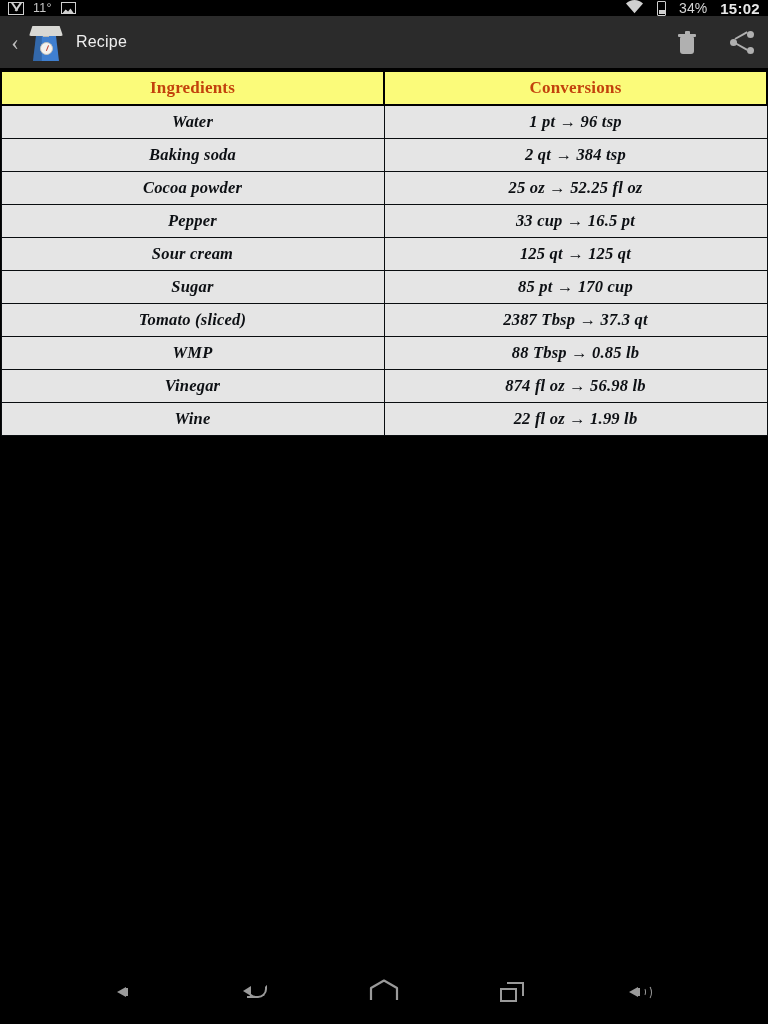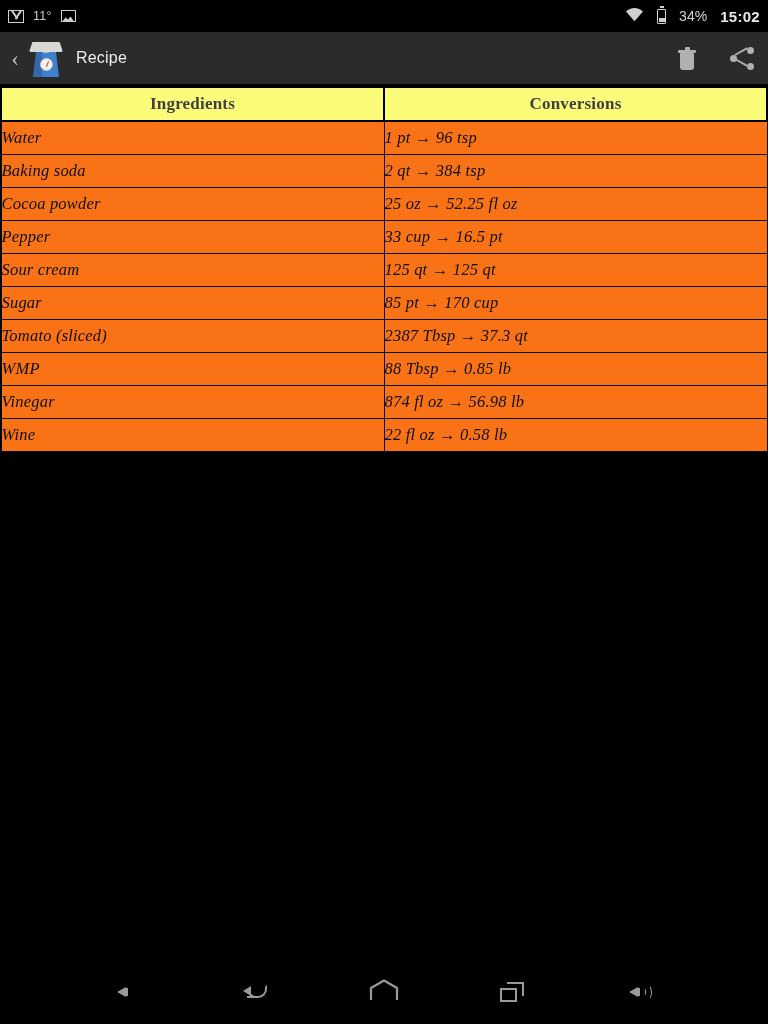--- a/index.html
+++ b/index.html
@@ -7,21 +7,21 @@
     width:768px; height:1024px;
     background:#000;
     font-family:"Liberation Sans", sans-serif;
     overflow:hidden;
   }
   #screen { position:relative; width:768px; height:1024px; background:#000; }
 
   
   .statusbar{
     height:16px; background:#000; display:flex; align-items:center;
-    padding:16px 8px; color:#c9c9c9; font-size:13.5px;
+    padding:0 8px; color:#c9c9c9; font-size:13.5px;
   }
   .sb-left{ display:flex; align-items:center; gap:9px; }
   .sb-right{ margin-left:auto; display:flex; align-items:center; gap:13px; }
   .sb-temp{ font-size:12.5px; color:#c9c9c9; letter-spacing:.2px; }
   .sb-batt-text{ font-size:14px; color:#d5d5d5; }
   .sb-clock{ font-size:15px; color:#e8e8e8; letter-spacing:.3px;font-weight:bold; }
   .gmail-ico{ width:16px; height:13px; border:1.6px solid #cfcfcf; position:relative; }
   .gmail-ico:before, .gmail-ico:after{
     content:""; position:absolute; top:0px; width:1.6px; height:10px; background:#cfcfcf;
   }
@@ -91,26 +91,26 @@
 
   
   .table-wrap{ background:#000; padding-top:2px; }
   table.recipe{
     width:100%; border-collapse:collapse; table-layout:fixed;
     font-family:"Liberation Serif", serif;
   }
   table.recipe col.c1{ width:50%; }
   table.recipe col.c2{ width:50%; }
   table.recipe th{
-    background:#fbfb7a; color:#404040; font-weight:bold; font-size:17px;
+    background:#fbfb7a; color:#c2410c; font-weight:bold; font-size:17px;
     height:34px; text-align:center; border:2px solid #000; letter-spacing:.2px;
   }
   table.recipe td{
-    background:#f97316; color:#0d1014; font-style:italic; font-size:16.5px;
-    height:33px; text-align:left; border:1.6px solid #0a0d10; letter-spacing:.2px;
+    background:#e5e5e5; color:#0d1014; font-style:italic; font-size:16.5px;
+    height:33px; text-align:center; border:1.6px solid #0a0d10; letter-spacing:.2px;font-weight:bold;
   }
 
   
   .navbar{
     position:absolute; left:0; bottom:0; width:768px; height:64px;
     background:#000; display:flex; align-items:center; justify-content:center; gap:0;
   }
   .nav-btn{ width:128px; height:64px; display:flex; align-items:center; justify-content:center; cursor:pointer; }
   .vol-ico{ position:relative; width:22px; height:20px; }
   .vol-ico .spk{
@@ -235,21 +235,21 @@
           <tr>
             <td>WMP</td>
             <td>88 Tbsp → 0.85 lb</td>
           </tr>
           <tr>
             <td>Vinegar</td>
             <td>874 fl oz → 56.98 lb</td>
           </tr>
           <tr>
             <td>Wine</td>
-            <td>22 fl oz → 0.58 lb</td>
+            <td>22 fl oz → 1.99 lb</td>
           </tr>
         </tbody>
     </table>
   </div>
 
   <div class="navbar">
     <div class="nav-btn">
       <span class="vol-ico">
         <span class="spk"></span>
           <span class="box"></span>

